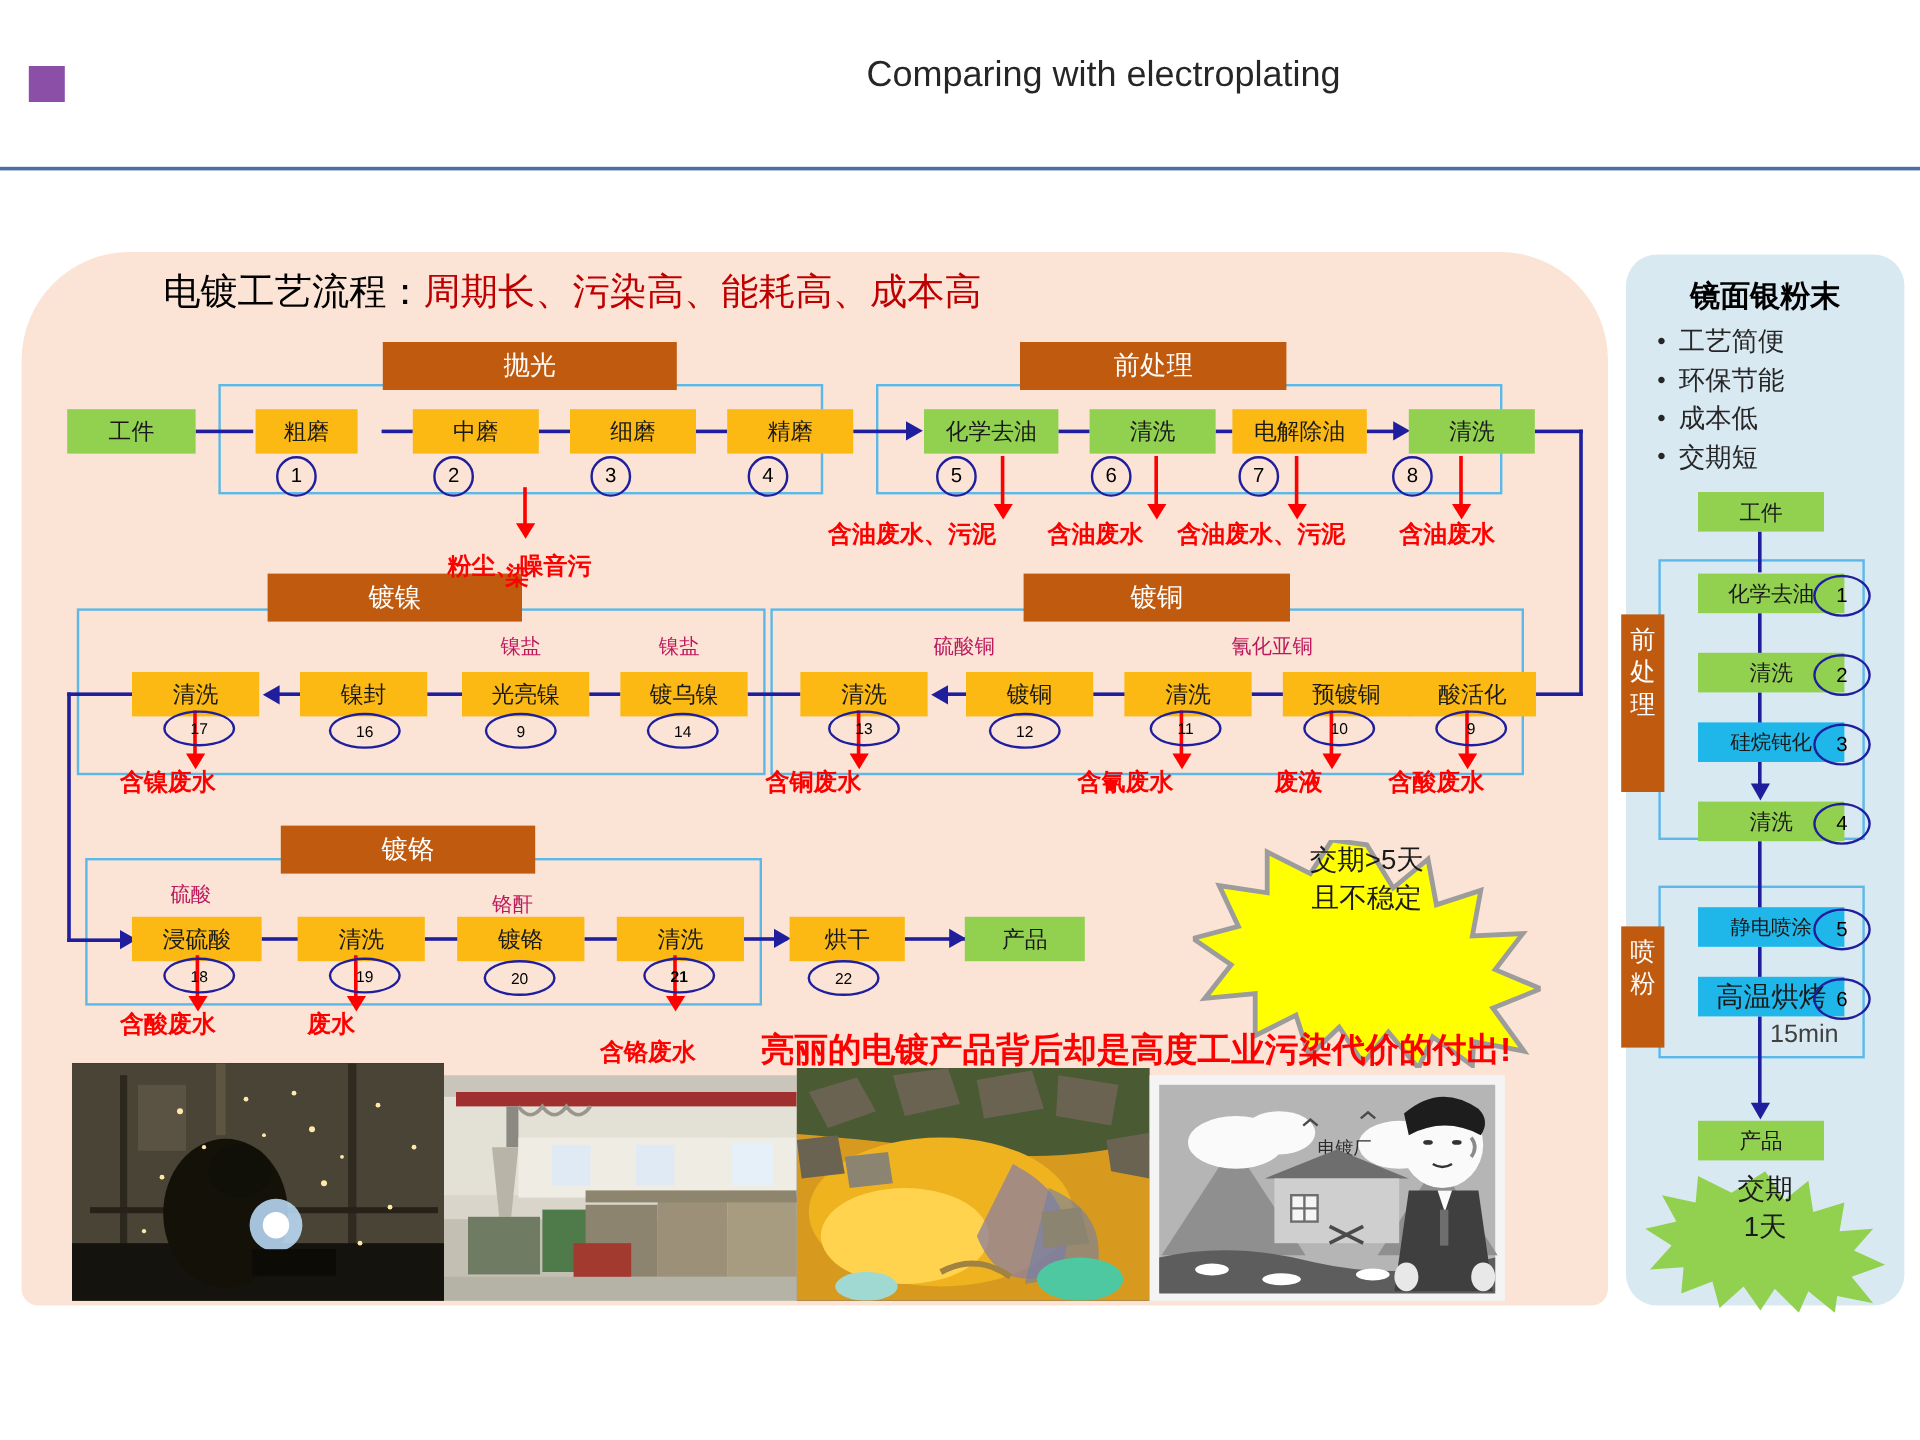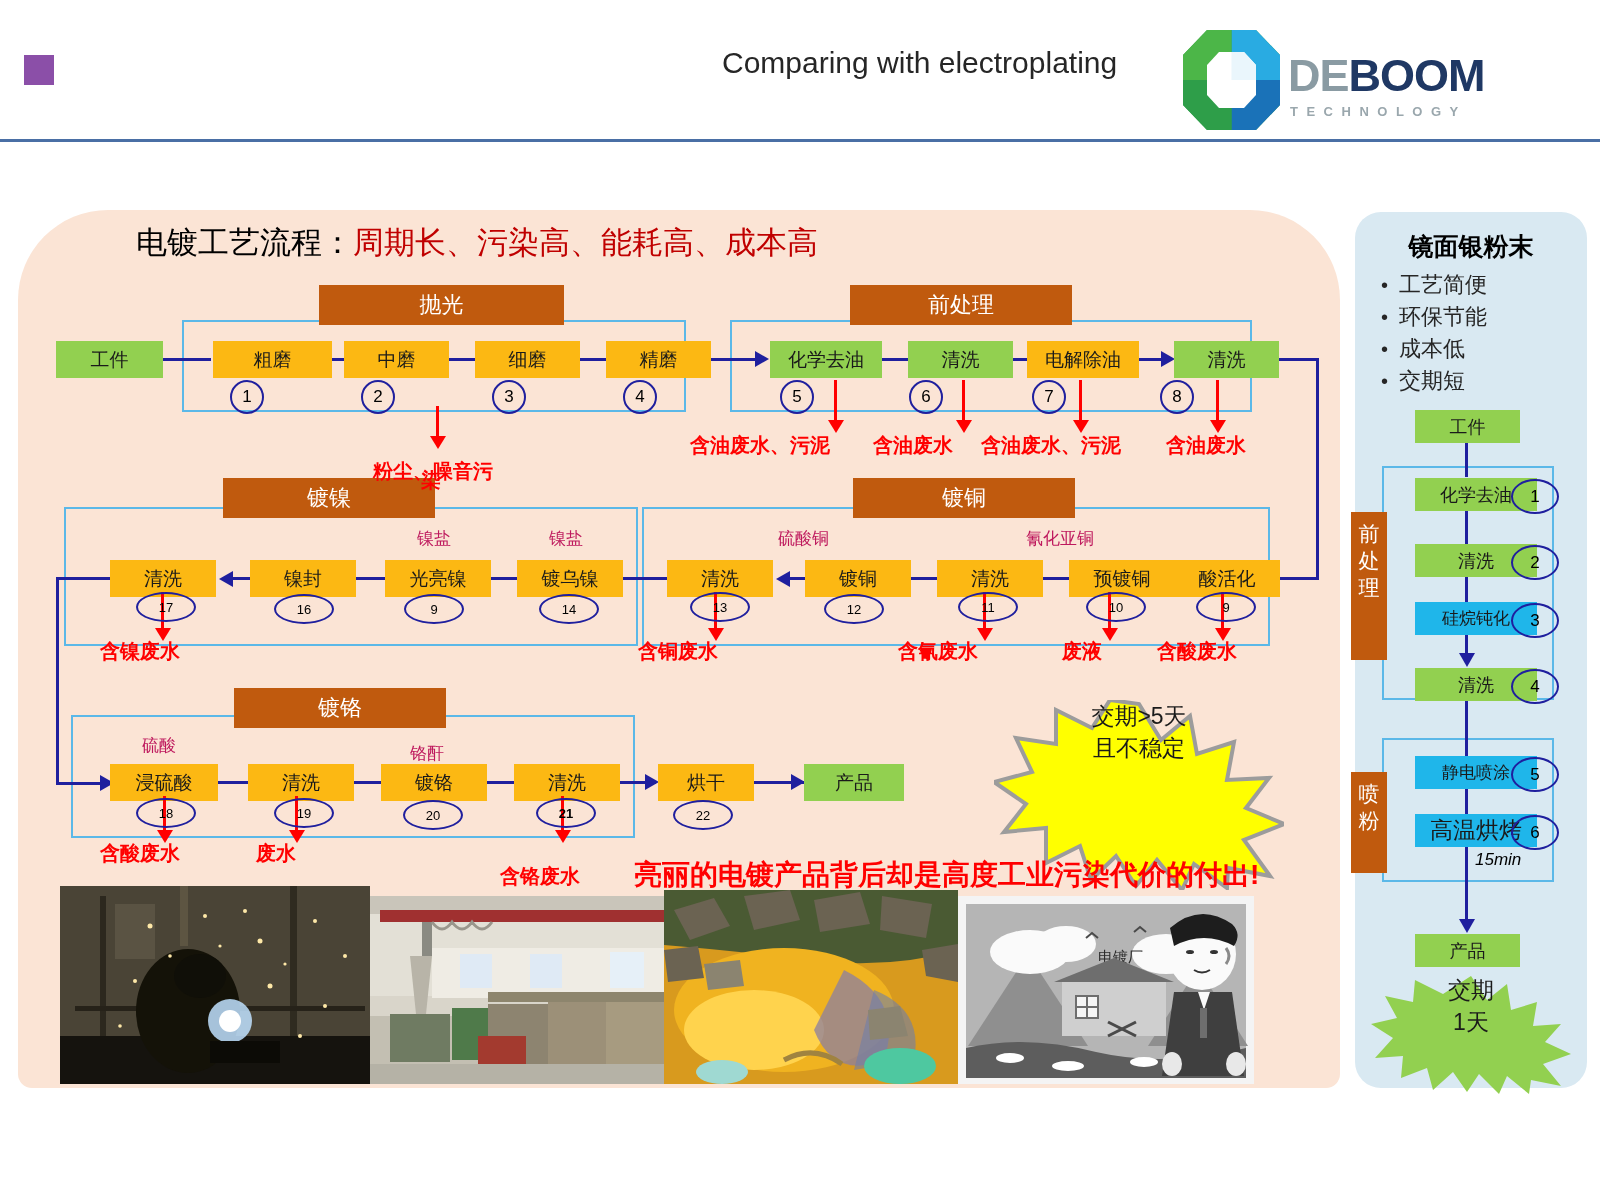--- a/index.html
+++ b/index.html
@@ -105,61 +105,46 @@
     position:absolute;background:#c05a0e;color:#fff;font-size:21px;line-height:27px;
     width:36px;text-align:center;padding-top:8px;z-index:4;
   }
   .sb-grp-box{position:absolute;border:2px solid #5bb8e8;z-index:1;}
   .sbnode{
     position:absolute;display:flex;align-items:center;justify-content:center;
     font-size:18px;color:#1a1a1a;z-index:5;white-space:nowrap;
   }
   .sb-num{position:absolute;z-index:7;border:2px solid #1f1f9e;border-radius:50%;
     display:flex;align-items:center;justify-content:center;font-size:17px;color:#000;}
-  #sb-15min{position:absolute;font-size:17px;color:#000000;z-index:7;font-style:italic;}
+  #sb-15min{position:absolute;font-size:21px;color:#404040;z-index:7;}
 </style>
 </head>
 <body>
 
 <div id="header">
   <div id="header-bullet"></div>
   <div id="subtitle-block">
     <div id="subtitle-en">Comparing with electroplating</div>
   </div>
-  <div id="logo">
-    <svg id="logo-mark" viewBox="0 0 97 100">
-      <polygon points="24,0 73,0 97,25 97,75 73,100 24,100 0,75 0,25" fill="#2e9e49"></polygon>
-      <polygon points="48.5,0 73,0 97,25 97,50 48.5,50" fill="#29abe2"></polygon>
-      <polygon points="48.5,50 97,50 97,75 73,100 48.5,100" fill="#1a72b8"></polygon>
-      <polygon points="24,0 48.5,0 48.5,50 0,50 0,25" fill="#4cb648"></polygon>
-      <polygon points="0,50 48.5,50 48.5,100 24,100 0,75" fill="#2e9e49"></polygon>
-      <polygon points="36,22 61,22 73,35 73,65 61,78 36,78 24,65 24,35" fill="#ffffff"></polygon>
-      <polygon points="48.5,22 61,22 73,35 73,50 48.5,50" fill="#eaf6fc"></polygon>
-    </svg>
-    <div id="logo-word">
-      <span class="lw lw-de">DE</span><span class="lw lw-boom">BOOM</span>
-    </div>
-    <div id="logo-tech">TECHNOLOGY</div>
-  </div>
   <div id="header-rule"></div>
 </div>
 
 <div id="panel">
 
   <div id="panel-title">
     <span class="pt-black">电镀工艺流程：</span><span class="pt-red">周期长、污染高、能耗高、成本高</span>
   </div>
 
   <div class="grp-box" style="left:164px;top:110px;width:500px;height:88px;"></div>
   <div class="grp-header" style="left:301px;top:75px;width:245px;height:40px;">抛光</div>
 
   <div class="node n-green" style="left:38px;top:131px;width:107px;height:37px;">工件</div>
   <div class="hline" style="left:145px;top:148px;width:48px;"></div>
 
-  <div class="node n-orange" style="left:195px;top:131px;width:119px;height:37px;">粗磨</div>
+  <div class="node n-orange" style="left:195px;top:131px;width:85px;height:37px;">粗磨</div>
   <div class="hline" style="left:300px;top:148px;width:26px;"></div>
   <div class="node n-orange" style="left:326px;top:131px;width:105px;height:37px;">中磨</div>
   <div class="hline" style="left:431px;top:148px;width:26px;"></div>
   <div class="node n-orange" style="left:457px;top:131px;width:105px;height:37px;">细磨</div>
   <div class="hline" style="left:562px;top:148px;width:26px;"></div>
   <div class="node n-orange" style="left:588px;top:131px;width:105px;height:37px;">精磨</div>
 
   <div class="num num-c" style="left:212px;top:170px;width:30px;height:30px;">1</div>
   <div class="num num-c" style="left:343px;top:170px;width:30px;height:30px;">2</div>
   <div class="num num-c" style="left:474px;top:170px;width:30px;height:30px;">3</div>

